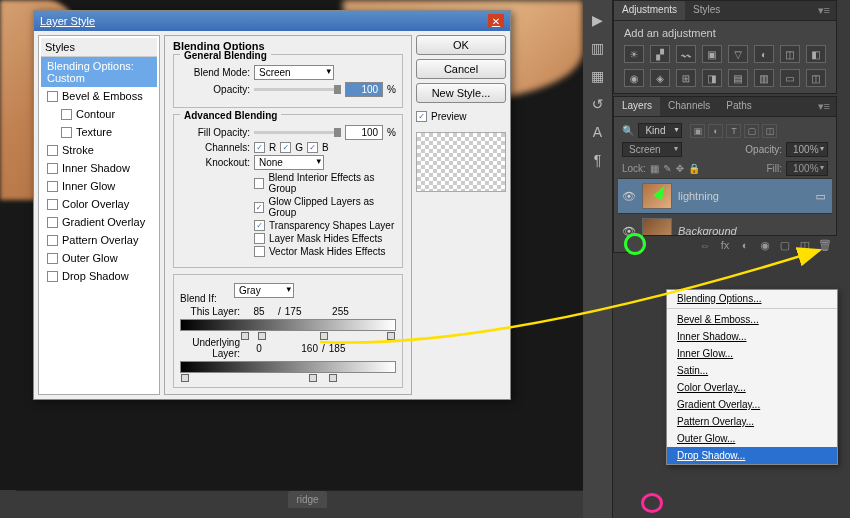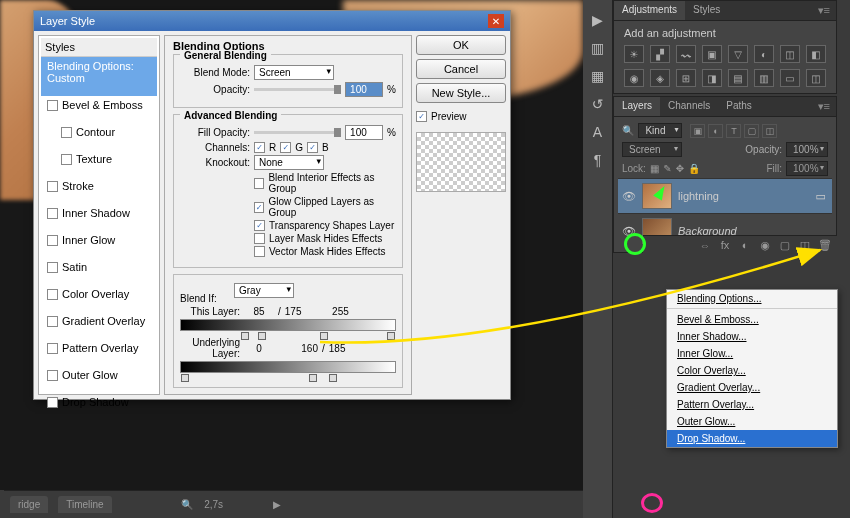--- a/index.html
+++ b/index.html
@@ -5,52 +5,52 @@
 * { box-sizing: border-box; margin: 0; padding: 0; font-family: Tahoma, Arial, sans-serif; }
 body { background: #3a3a3a; width: 850px; height: 518px; overflow: hidden; position: relative; font-size: 11px; color: #ccc; }
 
 
 .canvas-bg { position: absolute; left: 0; top: 0; width: 583px; height: 490px; background: #181818; }
 .canvas-img { position: absolute; left: 0; top: 0; width: 95px; height: 200px; background: linear-gradient(135deg, #d4a070, #c08050, #b07040); border-radius: 0 50% 50% 0; filter: blur(2px); }
 .canvas-img2 { position: absolute; right: 0; top: 0; width: 240px; height: 100px; background: linear-gradient(135deg, #d4a070, #e0b080, #c08050); border-radius: 0 0 50% 50%; filter: blur(3px); }
 
 
 .dialog { position: absolute; left: 33px; top: 10px; width: 478px; height: 390px; background: #efefef; border: 1px solid #888; box-shadow: 2px 2px 8px rgba(0,0,0,.5); color: #000; }
-.dlg-title { background: linear-gradient(#5a8dc8, #3a6db8); color: #fff; padding: 3px 6px; font-size: 11px; display: flex; justify-content: space-between; align-items: center; }
+.dlg-title { background: linear-gradient(#5a8dc8, #3a6db8); color: #fff; padding: 3px 6px; font-size: 11px; display: flex; justify-content: space-between; align-items: center; text-decoration: underline; }
 .dlg-close { background: #d04020; width: 16px; height: 14px; display: inline-flex; align-items: center; justify-content: center; color: #fff; font-size: 10px; cursor: pointer; }
 .dlg-body { display: flex; height: calc(100% - 20px); padding: 4px; gap: 4px; }
 
 .styles-list { width: 122px; border: 1px solid #aaa; background: #fff; padding: 2px; }
 .styles-list .sl-head { font-weight: normal; padding: 3px 4px; border-bottom: 1px solid #ccc; background: #eee; }
-.styles-list .sl-item { padding: 3px 4px 12px 6px; display: flex; align-items: center; gap: 4px; cursor: pointer; }
+.styles-list .sl-item { padding: 3px 4px 3px 6px; display: flex; align-items: center; gap: 4px; cursor: pointer; }
 .styles-list .sl-item.sel { background: #6da8e8; color: #fff; }
 .styles-list .cb { width: 11px; height: 11px; border: 1px solid #888; background: #fff; flex-shrink: 0; }
 
 .center { flex: 1; border: 1px solid #aaa; padding: 4px 8px; position: relative; }
 .fs { border: 1px solid #bbb; margin-bottom: 6px; padding: 4px 6px 8px 6px; position: relative; }
 .fs-title { position: relative; top: -10px; background: #efefef; display: inline-block; padding: 0 4px; font-weight: bold; font-size: 11px; }
 .fs-title.sub { font-weight: bold; font-size: 10px; }
 .row { display: flex; align-items: center; gap: 4px; margin: 2px 0; font-size: 10px; }
 .row .lbl { width: 70px; text-align: right; }
 .sel-box { border: 1px solid #888; background: #fff; padding: 1px 14px 1px 4px; position: relative; font-size: 10px; min-width: 60px; }
 .sel-box::after { content: "▾"; position: absolute; right: 2px; top: 0; font-size: 9px; }
 .slider { height: 3px; background: #ccc; flex: 1; position: relative; max-width: 100px; }
 .slider .thumb { position: absolute; right: 0; top: -3px; width: 7px; height: 9px; background: #888; }
-.num-in { border: 1px solid #888; background: #fff; width: 38px; padding: 1px 4px; font-size: 10px; text-align: left; }
+.num-in { border: 1px solid #888; background: #fff; width: 38px; padding: 1px 4px; font-size: 10px; text-align: right; }
 .num-in.hl { background: #5a8dc8; color: #fff; }
 .cb2 { width: 11px; height: 11px; border: 1px solid #888; background: #fff; display: inline-flex; align-items: center; justify-content: center; font-size: 8px; color: #3a6db8; }
 .gradient-bar { height: 12px; background: linear-gradient(to right, #000, #fff); border: 1px solid #888; position: relative; margin: 2px 0 6px 0; }
 .gradient-bar .mk { position: absolute; width: 8px; height: 8px; background: #ddd; border: 1px solid #666; top: 12px; }
 
 .right-col { width: 90px; display: flex; flex-direction: column; gap: 4px; align-items: stretch; }
 .btn-w { border: 1px solid #888; background: linear-gradient(#fafafa,#e0e0e0); padding: 3px 0; text-align: center; font-size: 11px; cursor: pointer; border-radius: 3px; }
 .prev-box { border: 1px solid #aaa; height: 60px; background: repeating-conic-gradient(#ccc 0 25%, #fff 0 50%) 0 0/8px 8px; margin-top: 4px; }
 
 
-.bottom-bar { position: absolute; left: 4px; bottom: 0; width: 583px; height: 28px; background: #3a3a3a; border-top: 1px solid #222; display: flex; align-items: center; padding: 0 6px; gap: 10px; font-size: 10px; color: #999; }
+.bottom-bar { position: absolute; left: 16px; bottom: 0; width: 583px; height: 28px; background: #3a3a3a; border-top: 1px solid #222; display: flex; align-items: center; padding: 0 6px; gap: 10px; font-size: 10px; color: #999; flex-direction: column; }
 .tab-b { background: #4a4a4a; padding: 3px 8px; border-radius: 3px 3px 0 0; }
 
 
 .right-area { position: absolute; right: 0; top: 0; width: 267px; height: 518px; background: #3a3a3a; }
 .tool-col { position: absolute; left: 0; top: 0; width: 30px; height: 518px; background: #444; border-right: 1px solid #222; display: flex; flex-direction: column; align-items: center; padding-top: 10px; gap: 8px; }
 .tool-col .ti { width: 20px; height: 20px; display: flex; align-items: center; justify-content: center; color: #bbb; font-size: 14px; }
 
 .panels { position: absolute; left: 30px; top: 0; right: 13px; }
 
 .panel { background: #444; border: 1px solid #222; margin-bottom: 2px; }
@@ -126,24 +126,20 @@
           <span class="cb"></span>
           <span>Stroke</span>
         </div>
       <div class="sl-item">
           <span class="cb"></span>
           <span>Inner Shadow</span>
         </div>
       <div class="sl-item">
           <span class="cb"></span>
           <span>Inner Glow</span>
-        </div>
-      <div class="sl-item">
-          <span class="cb"></span>
-          <span>Satin</span>
         </div>
       <div class="sl-item">
           <span class="cb"></span>
           <span>Color Overlay</span>
         </div>
       <div class="sl-item">
           <span class="cb"></span>
           <span>Gradient Overlay</span>
         </div>
       <div class="sl-item">
@@ -372,20 +368,21 @@
       </div>
     </div>
   </div>
 </div>
 
 <div class="ctx">
   <div class="ci sep">Blending Options...</div>
   <div class="ci">Bevel &amp; Emboss...</div>
   <div class="ci">Inner Shadow...</div>
   <div class="ci">Inner Glow...</div>
+  <div class="ci">Satin...</div>
   <div class="ci">Color Overlay...</div>
   <div class="ci">Gradient Overlay...</div>
   <div class="ci">Pattern Overlay...</div>
   <div class="ci">Outer Glow...</div>
   <div class="ci sel">Drop Shadow...</div>
 </div>
 
 <div class="green-circle" style="left:624px; top:233px; width:22px; height:22px;"></div>
 <div class="green-arrow" style="left:656px; top:185px; transform:rotate(30deg);"></div>
 <div class="pink-circle" style="left:641px; top:493px; width:22px; height:20px;"></div>

